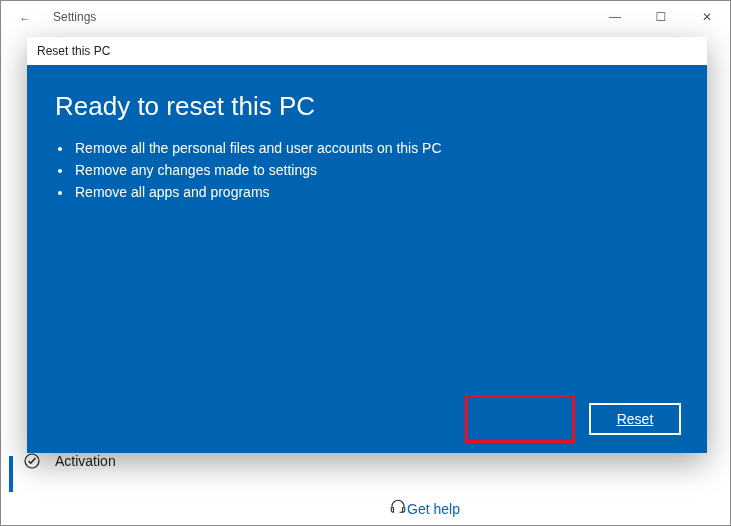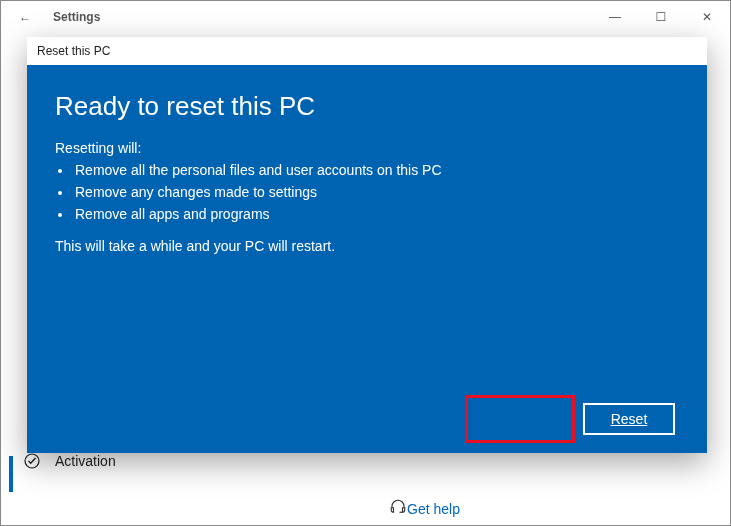--- a/index.html
+++ b/index.html
@@ -26,21 +26,21 @@
   color: #555;
 }
 .titlebar .back {
   width: 48px;
   display: flex;
   align-items: center;
   justify-content: center;
   height: 100%;
   color: #555;
 }
-.titlebar .title { flex: 0 0 auto; padding-left: 4px; font-weight: bold; }
+.titlebar .title { flex: 0 0 auto; padding-left: 4px; }
 .titlebar .spacer { flex: 1; }
 .titlebar .ctrl {
   width: 46px;
   height: 100%;
   display: flex;
   align-items: center;
   justify-content: center;
   color: #555;
 }
 .sidebar {
@@ -120,21 +120,21 @@
   margin: 4px 0 16px 0;
   padding: 0 0 0 18px;
 }
 .dialog-body li {
   margin: 6px 0;
   padding-left: 2px;
 }
 .dialog-body .note { margin: 14px 0 0 0; }
 .dialog-buttons {
   position: absolute;
-  right: 32px;
+  right: 26px;
   bottom: 18px;
   display: flex;
   text-decoration: underline;
 }
 .btn {
   height: 32px;
   min-width: 92px;
   display: inline-flex;
   align-items: center;
   justify-content: center;
@@ -203,26 +203,24 @@
     <span>Get help</span>
   </div>
 </div>
 
 <div class="dialog">
   <div class="dialog-titlebar">
     <span>Reset this PC</span>
   </div>
   <div class="dialog-body">
     <h1>Ready to reset this PC</h1>
-    <p class="lead">Resetting will:</p>
     <ul>
       <li>Remove all the personal files and user accounts on this PC</li>
       <li>Remove any changes made to settings</li>
       <li>Remove all apps and programs</li>
     </ul>
-    <p class="note">This will take a while and your PC will restart.</p>
 
     <div class="dialog-buttons">
       <button class="btn">Reset</button>
     </div>
     <div class="highlight-box highlight-reset"></div>
   </div>
 </div>
 
 </body></html>

